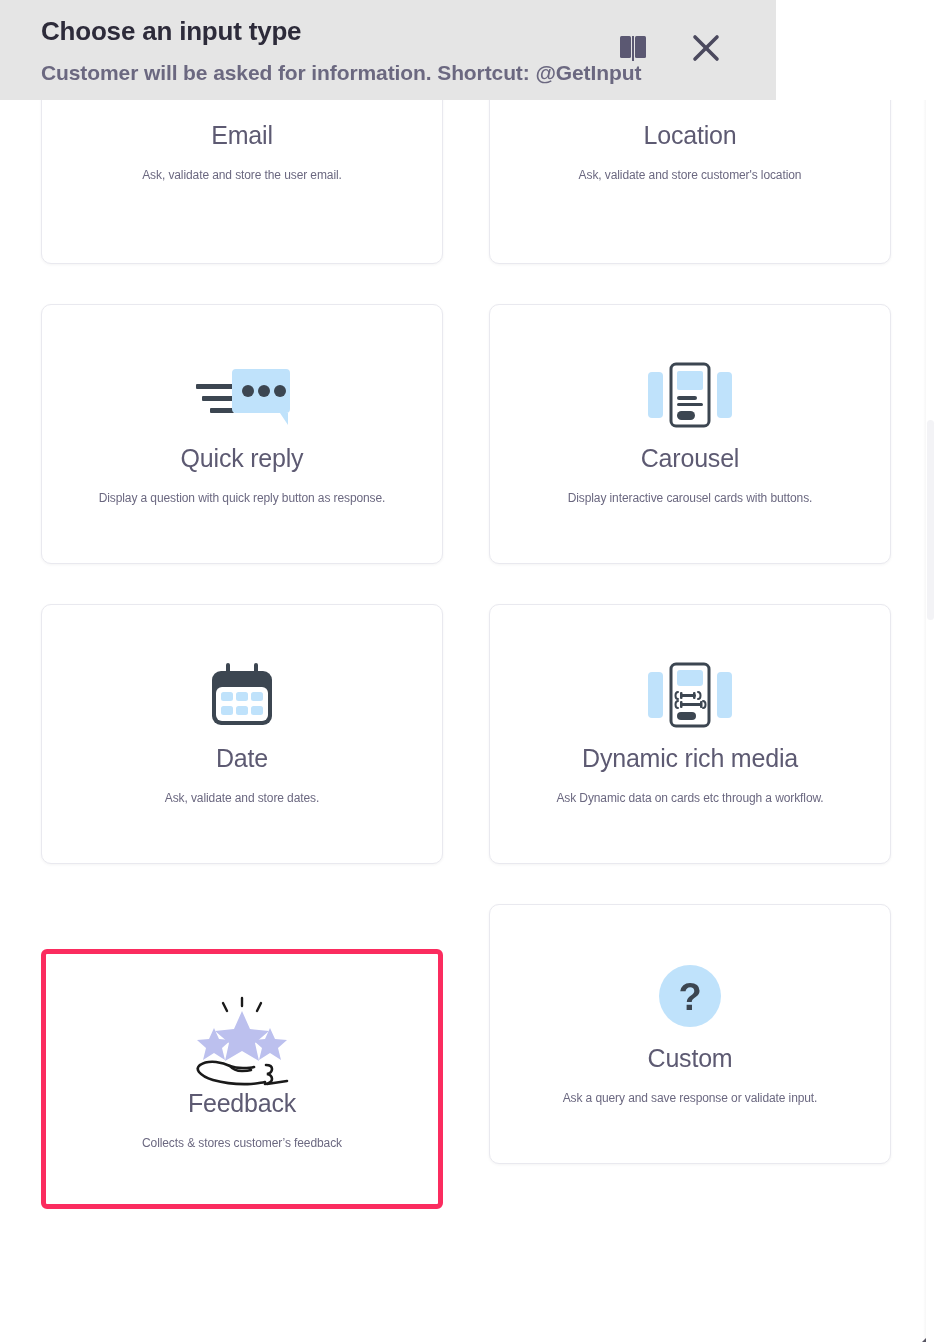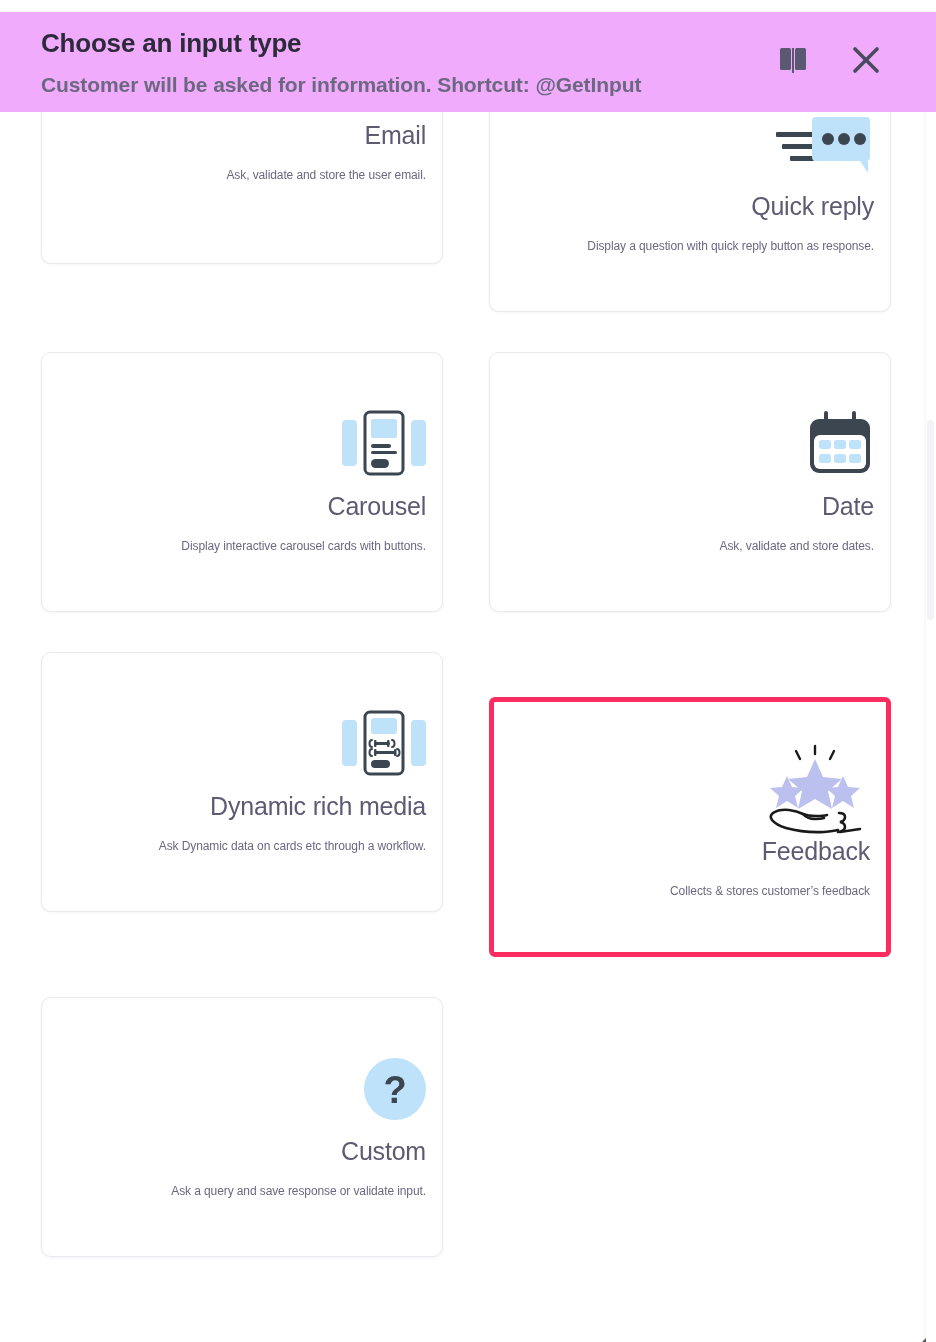--- a/index.html
+++ b/index.html
@@ -16,24 +16,24 @@
     position: relative;
     width: 936px;
     height: 1342px;
     background: #ffffff;
     overflow: hidden;
   }
 
   
   .header {
     position: absolute;
-    top: 12px; left: 0;
-    width: 936px;
+    top: 0; left: 0;
+    width: 776px;
     height: 100px;
-    background: #f0abfc;
+    background: #e5e5e5;
     z-index: 30;
   }
   .header-title {
     position: absolute;
     left: 41px;
     top: 16px;
     font-size: 26px;
     font-weight: bold;
     color: #2d2b3a;
     letter-spacing: -0.2px;
@@ -84,25 +84,25 @@
   }
 
   .card {
     position: relative;
     background: #ffffff;
     border: 1px solid #e9e9ef;
     border-radius: 10px;
     box-shadow: 0 1px 3px rgba(40,40,60,0.05);
     display: flex;
     flex-direction: column;
-    align-items: flex-end;
+    align-items: center;
     justify-content: center;
     cursor: pointer;
     text-align: center;
-    padding: 18px 16px 22px;
+    padding: 18px 30px 22px;
   }
   .card.h-short { height: 212px; }
   .card.h-tall  { height: 260px; }
 
   .card.selected {
     border: 5px solid #fb2c5f;
     border-radius: 6px;
     box-shadow: none;
     margin-top: 45px;
   }
@@ -198,20 +198,24 @@
   </div>
 
   <div class="scroll-area">
     <div class="grid">
 
       <div class="card h-short">
         <div class="card-title">Email</div>
         <div class="card-desc">Ask, validate and store the user email.</div>
       </div>
 
+      <div class="card h-short">
+        <div class="card-title">Location</div>
+        <div class="card-desc">Ask, validate and store customer's location</div>
+      </div>
 
       <div class="card h-tall">
         <div class="card-icon">
           <svg width="104" height="66" viewBox="0 0 104 66">
             <rect x="6" y="21" width="38" height="5" rx="1" fill="#3c4651"></rect>
             <rect x="12" y="33" width="32" height="5" rx="1" fill="#3c4651"></rect>
             <rect x="20" y="45" width="24" height="5" rx="1" fill="#3c4651"></rect>
             <path d="M46 6 h50 a4 4 0 0 1 4 4 v36 a4 4 0 0 1 -4 4 h-6 l8 12 v-12 h-52 a4 4 0 0 1 -4 -4 v-36 a4 4 0 0 1 4 -4 z" fill="#bfe2fb"></path>
             <circle cx="58" cy="28" r="6" fill="#3c4651"></circle>
             <circle cx="74" cy="28" r="6" fill="#3c4651"></circle>

